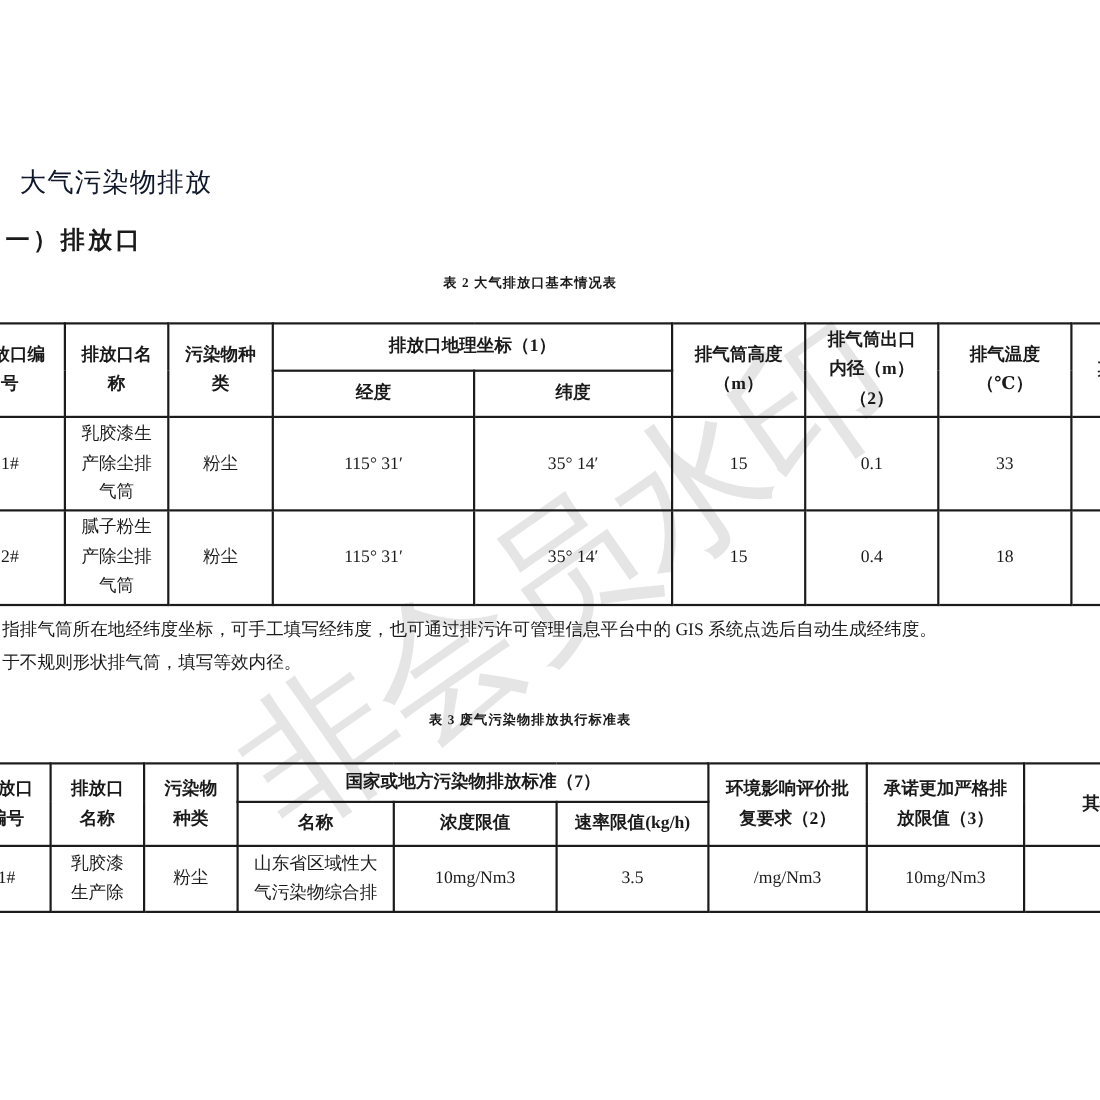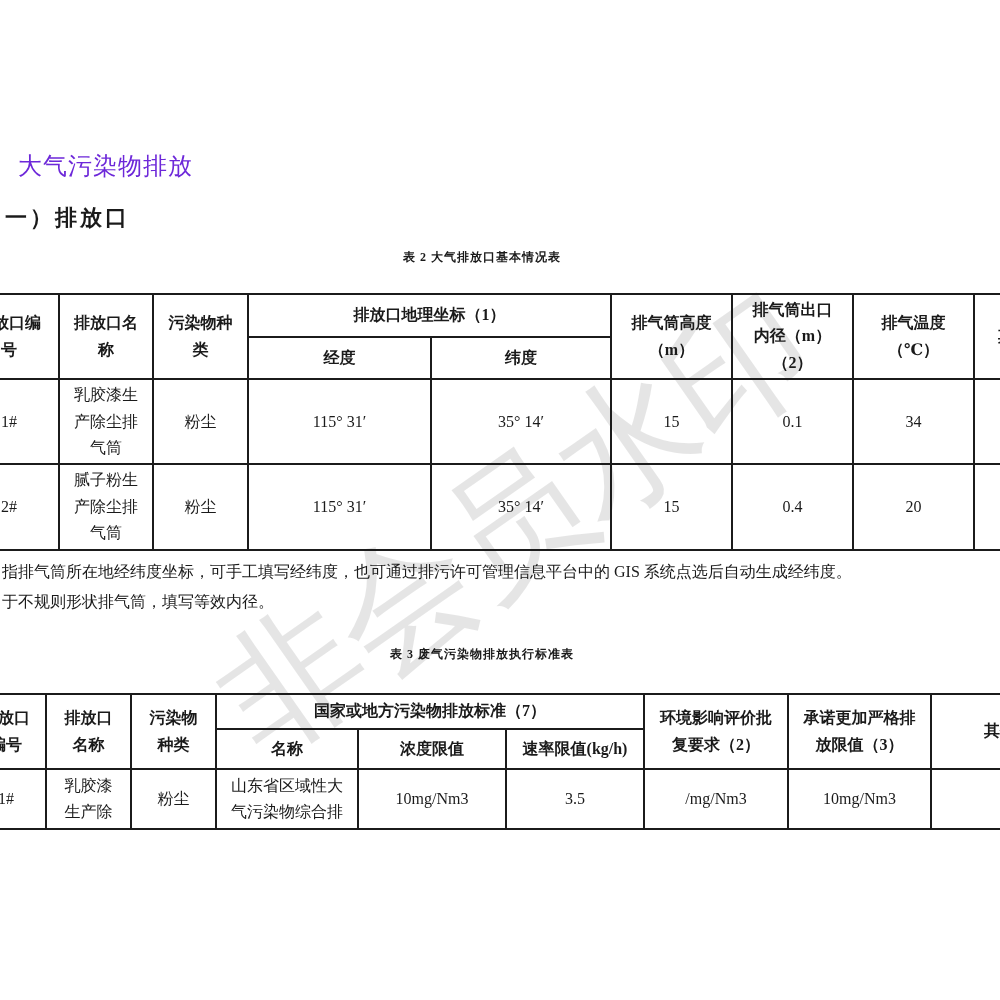--- a/index.html
+++ b/index.html
@@ -3,21 +3,21 @@
 <meta charset="utf-8">
 <style>
   html,body{margin:0;padding:0;}
   body{
     width:1000px;height:1000px;position:relative;overflow:hidden;
     background:#ffffff;color:#1a1a1a;
     font-family:"Liberation Serif","DejaVu Serif",serif;
   }
   .layer{position:absolute;}
   
-  #heading1{left:18px;top:150px;font-size:24px;color:#6d28d9;letter-spacing:1px;}
+  #heading1{left:18px;top:150px;font-size:24px;color:#0f172a;letter-spacing:1px;}
   #heading2{left:-20px;top:203px;font-size:22px;font-weight:bold;letter-spacing:3px;white-space:nowrap;}
   .caption{left:0;width:964px;text-align:center;font-weight:bold;font-size:12px;letter-spacing:1px;}
   #caption2{top:249px;}
   #caption3{top:646px;}
   
   #watermark{
     left:115px;top:430px;width:800px;text-align:center;
     font-size:140px;color:rgba(0,0,0,0.10);
     transform:rotate(-35deg);transform-origin:center center;
     white-space:nowrap;letter-spacing:-4px;z-index:0;pointer-events:none;
@@ -82,32 +82,32 @@
     <th>纬度</th>
   </tr>
   <tr class="drow">
     <td>1#</td>
     <td>乳胶漆生产除尘排气筒</td>
     <td>粉尘</td>
     <td>115° 31′</td>
     <td>35° 14′</td>
     <td>15</td>
     <td>0.1</td>
-    <td>34</td>
+    <td>33</td>
     <td></td>
   </tr>
   <tr class="drow">
     <td>2#</td>
     <td>腻子粉生产除尘排气筒</td>
     <td>粉尘</td>
     <td>115° 31′</td>
     <td>35° 14′</td>
     <td>15</td>
     <td>0.4</td>
-    <td>20</td>
+    <td>18</td>
     <td></td>
   </tr>
 </tbody>
   </table>
 
 <div class="layer note" id="note1">指排气筒所在地经纬度坐标，可手工填写经纬度，也可通过排污许可管理信息平台中的 GIS 系统点选后自动生成经纬度。</div>
 <div class="layer note" id="note2">于不规则形状排气筒，填写等效内径。</div>
 
 <div class="layer caption" id="caption3">表 3 废气污染物排放执行标准表</div>
 

